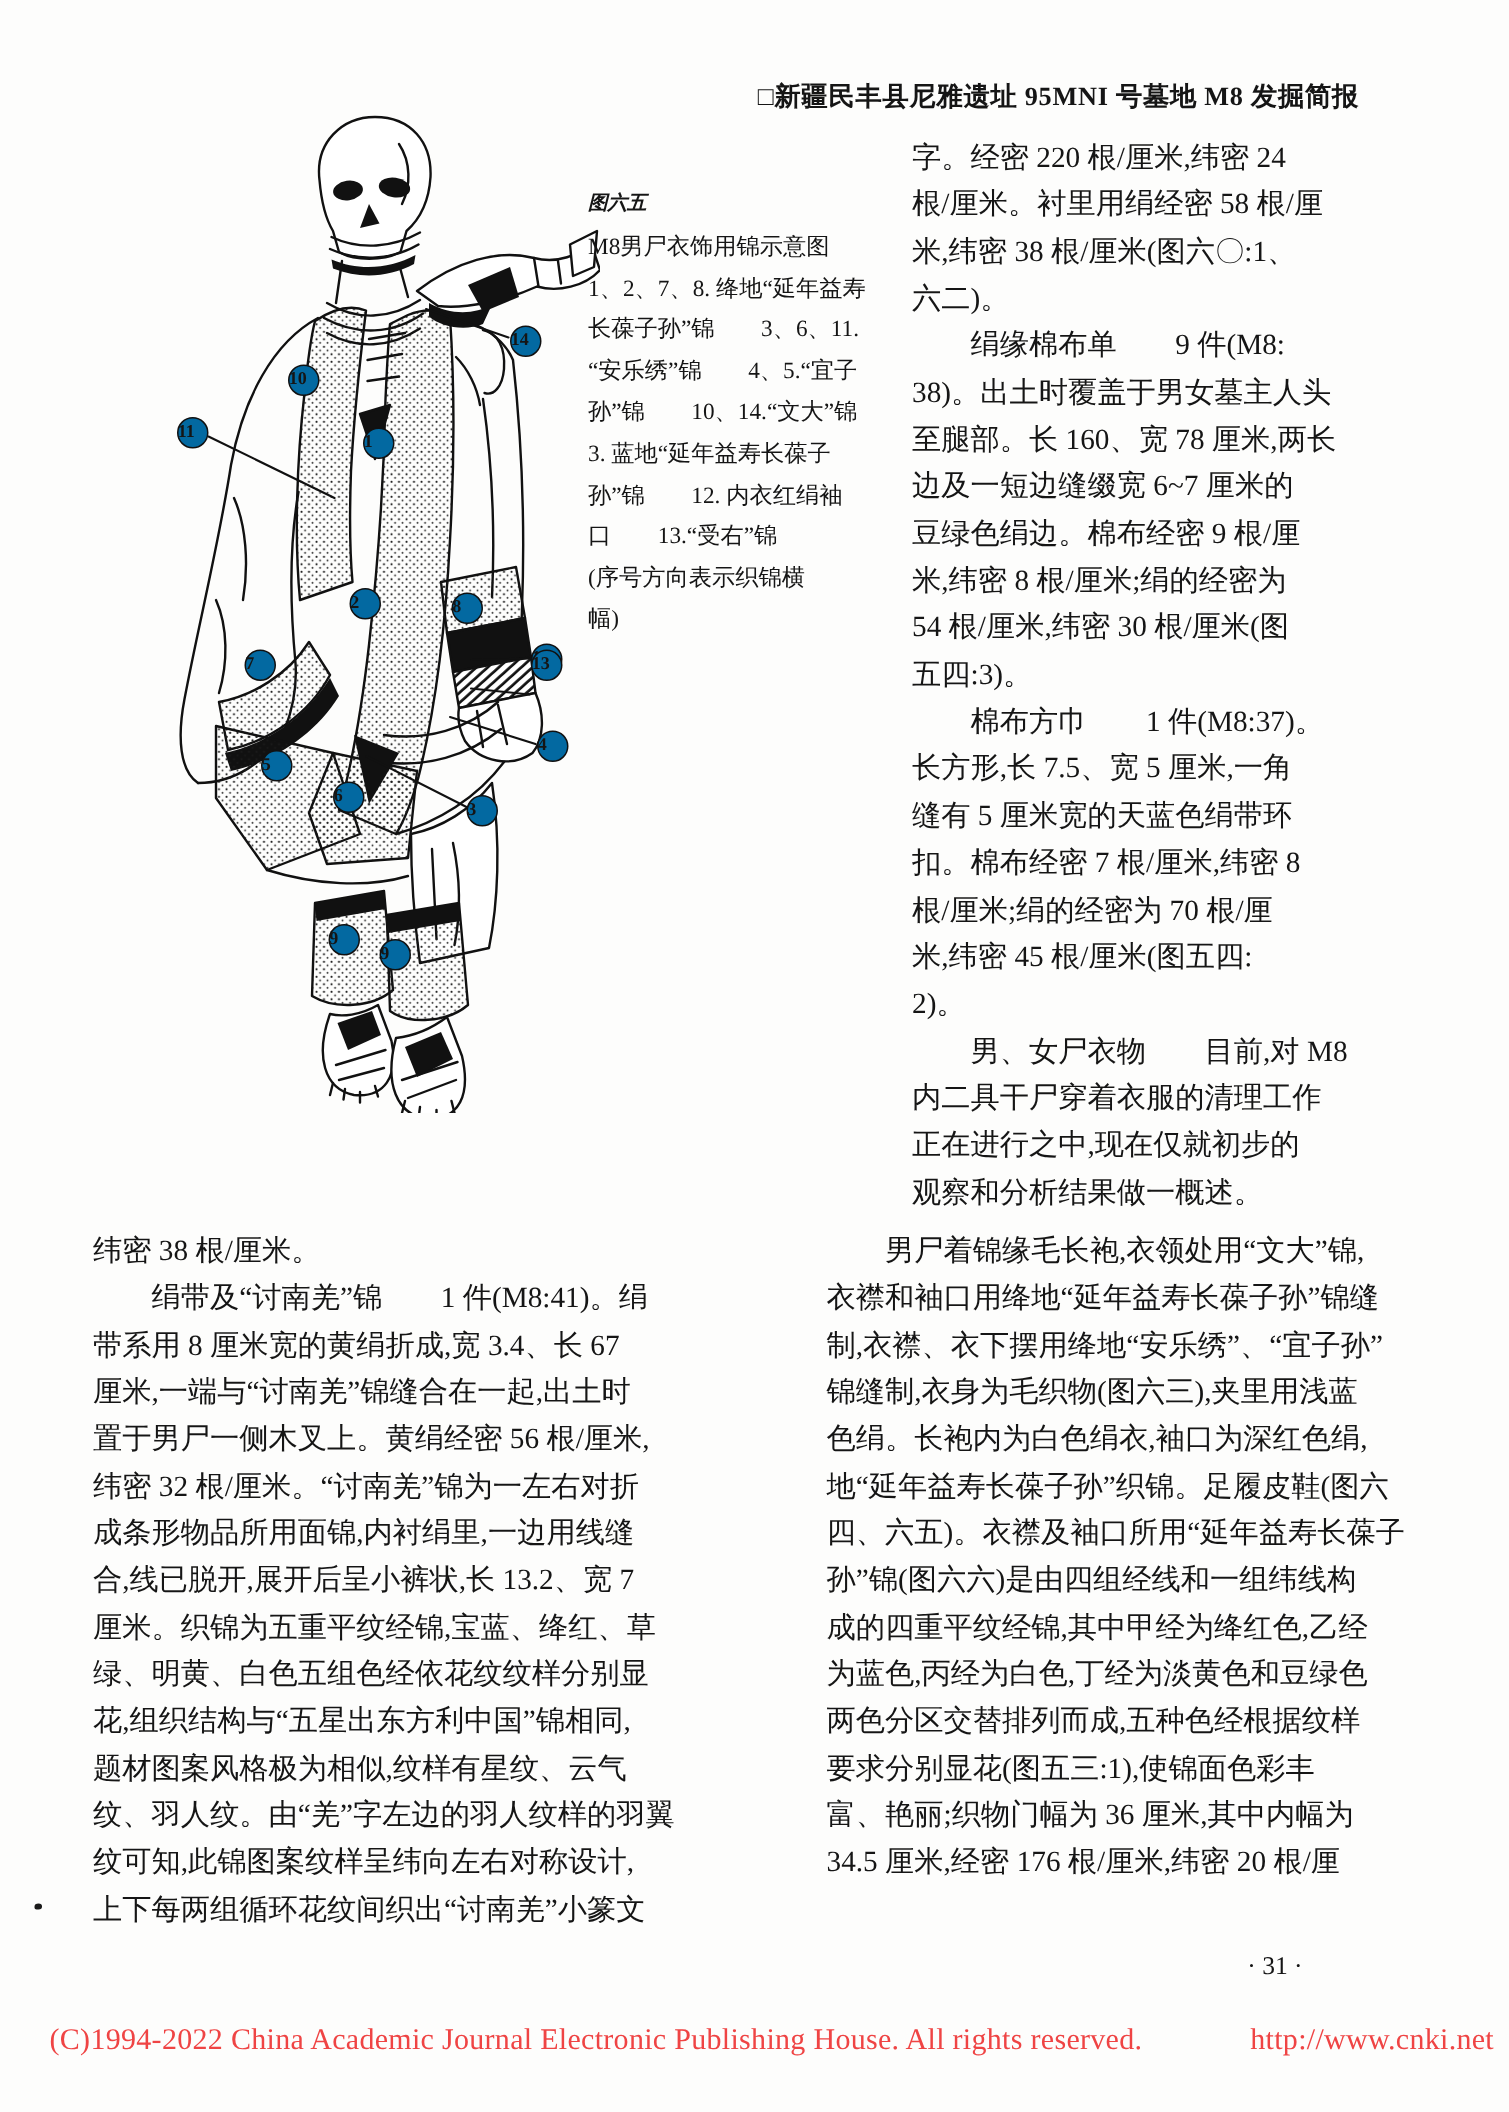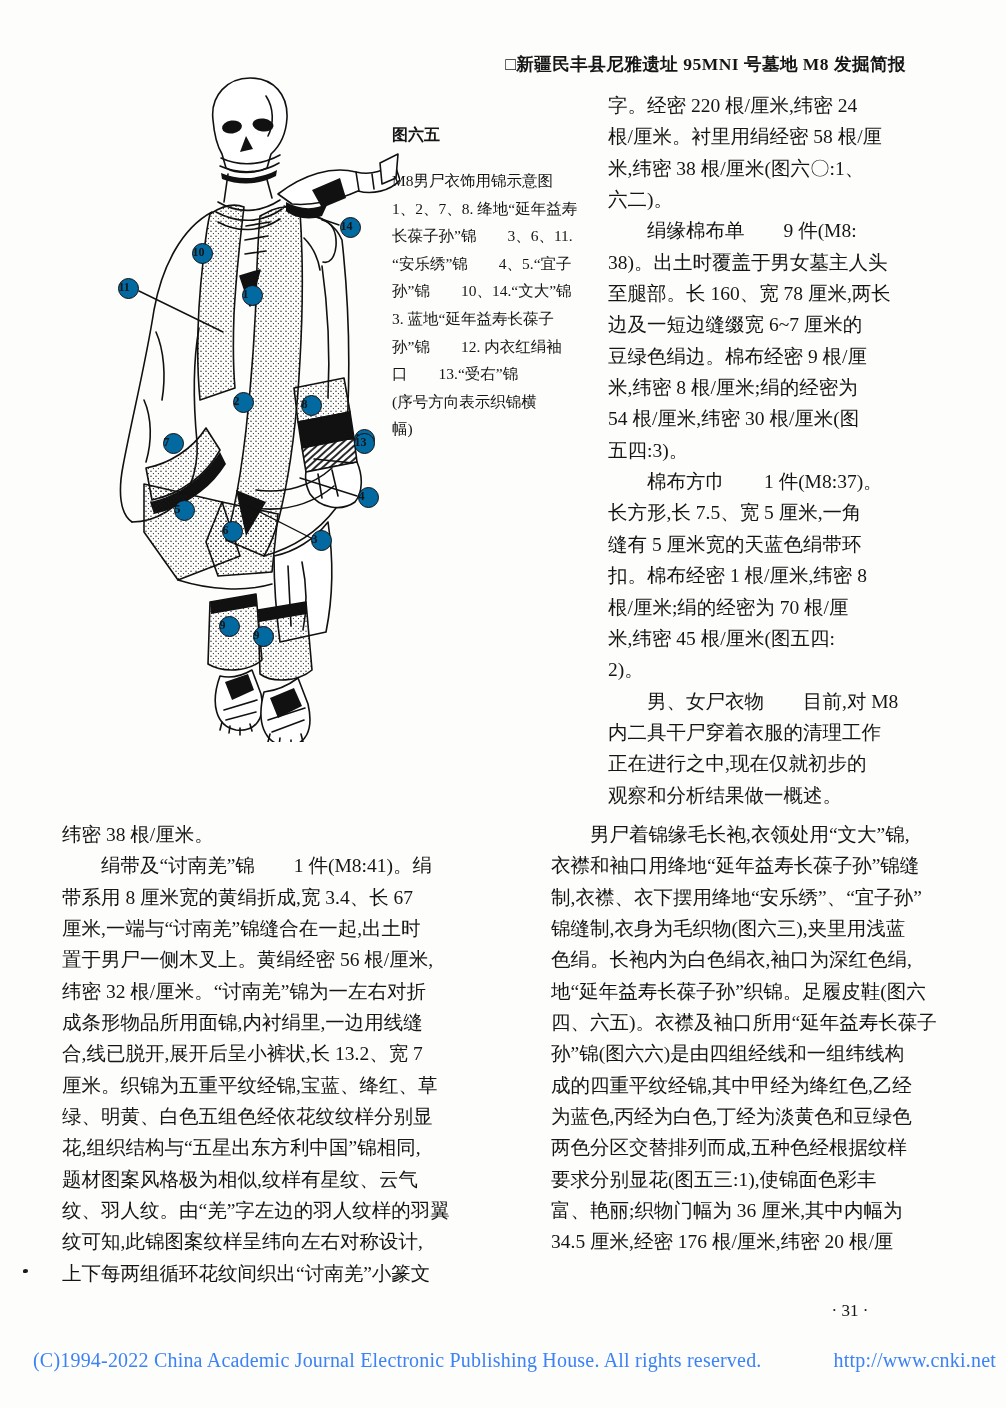--- a/index.html
+++ b/index.html
@@ -16,34 +16,34 @@
   .fig{position:absolute; left:60px; top:70px; width:340px; height:672px; margin:0;}
   .fig svg{position:absolute; inset:0;}
   .fig-labels{position:absolute; inset:0;}
   .fig-label{
     position:absolute; width:21px; height:21px; box-sizing:border-box;
     border:1.7px solid #111; border-radius:50%; background:#0369a1;
     font:bold 12px/17.5px "Liberation Serif","DejaVu Serif",serif; text-align:left;
   }
   
   .caption{position:absolute; left:392px; top:122px; width:216px; font-size:15.5px;}
-  .cap-title{font-weight:bold; font-size:16px; line-height:26px; margin-bottom:19px;}
+  .cap-title{font-weight:bold; font-size:13px; line-height:26px; margin-bottom:3px;font-style:italic;}
   .caption .tline{line-height:27.6px; white-space:pre;}
   
   .col{position:absolute; font-size:19.5px;}
   .col .tline{line-height:31.35px; white-space:pre;}
   .col-rt{left:608px; top:90px;  width:308px;}
   .col-lb{left:62px;  top:819px; width:410px;}
   .col-rb{left:508px; top:819px; width:406px;margin-left:43px;}
   .pageno{position:absolute; left:800px; top:1301px; width:100px; text-align:center; font-size:17px;}
   .margin-dot{position:absolute; left:23px; top:1269px; width:5px; height:4px; background:#1a1a1a; border-radius:60% 50% 50% 30%;}
   .ftr{
     position:absolute; left:0; right:0; top:1349px; padding:0 10px 0 33px;
     display:flex; justify-content:space-between;
-    color:#3b82f6; font-size:20px; letter-spacing:.2px;
+    color:#ef4444; font-size:20px; letter-spacing:.2px;
   }
 </style>
 </head>
 <body>
 
 <div class="page">
 
   <div class="hdr-title">□新疆民丰县尼雅遗址 95MNI 号墓地 M8 发掘简报</div>
 
   <figure class="fig">
@@ -218,21 +218,21 @@
       <div class="tline">38)。出土时覆盖于男女墓主人头</div>
       <div class="tline">至腿部。长 160、宽 78 厘米,两长</div>
       <div class="tline">边及一短边缝缀宽 6~7 厘米的</div>
       <div class="tline">豆绿色绢边。棉布经密 9 根/厘</div>
       <div class="tline">米,纬密 8 根/厘米;绢的经密为</div>
       <div class="tline">54 根/厘米,纬密 30 根/厘米(图</div>
       <div class="tline">五四:3)。</div>
       <div class="tline">　　棉布方巾　　1 件(M8:37)。</div>
       <div class="tline">长方形,长 7.5、宽 5 厘米,一角</div>
       <div class="tline">缝有 5 厘米宽的天蓝色绢带环</div>
-      <div class="tline">扣。棉布经密 1 根/厘米,纬密 8</div>
+      <div class="tline">扣。棉布经密 7 根/厘米,纬密 8</div>
       <div class="tline">根/厘米;绢的经密为 70 根/厘</div>
       <div class="tline">米,纬密 45 根/厘米(图五四:</div>
       <div class="tline">2)。</div>
       <div class="tline">　　男、女尸衣物　　目前,对 M8</div>
       <div class="tline">内二具干尸穿着衣服的清理工作</div>
       <div class="tline">正在进行之中,现在仅就初步的</div>
       <div class="tline">观察和分析结果做一概述。</div>
     </section>
   <section class="col col-lb">
       <div class="tline">纬密 38 根/厘米。</div>

